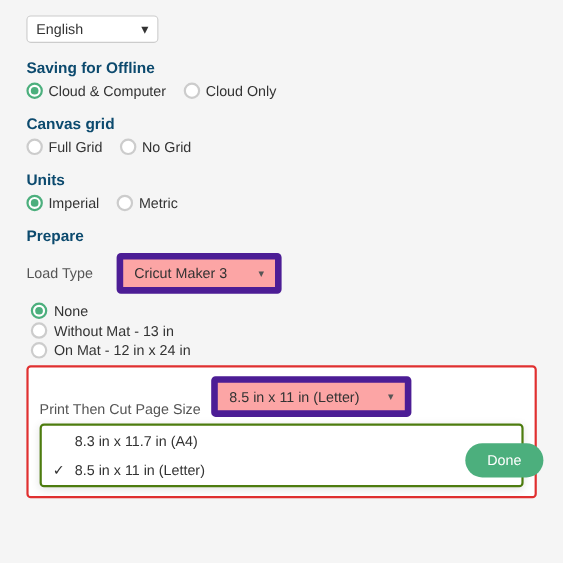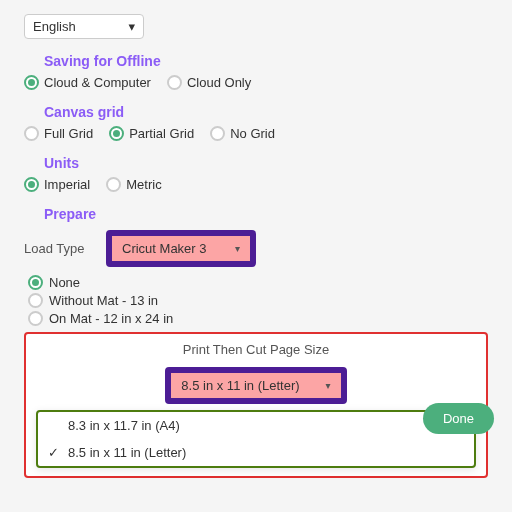--- a/index.html
+++ b/index.html
@@ -18,23 +18,22 @@
       background: #f5f5f5;
       padding: 14px 24px;
       position: relative;
     }
     .section {
       margin-bottom: 14px;
     }
     .section-title {
       font-size: 14px;
       font-weight: 600;
-      color: #8b5cf6;
+      color: #0c4a6e;
       margin-bottom: 6px;
-      margin-left: 20px;
     }
     .radio-group {
       display: flex;
       flex-direction: row;
       align-items: center;
       gap: 16px;
     }
     .radio-item {
       display: flex;
       align-items: center;
@@ -122,24 +121,23 @@
     .print-cut-section {
       border: 2px solid #e03030;
       border-radius: 4px;
       padding: 8px 10px;
       margin-top: 6px;
       background: #fff;
       position: relative;
     }
     .print-cut-row {
       display: flex;
-      align-items: center;
+      align-items: flex-end;
       gap: 10px;
       margin-bottom: 6px;
-      flex-direction: column;
     }
     .print-cut-label {
       font-size: 13px;
       color: #555;
       white-space: nowrap;
     }
     .dropdown-options {
       background: #fff;
       border: 2px solid #4d7c0f;
       border-radius: 4px;
@@ -200,24 +198,20 @@
   </div>
 
   <div class="section">
     <div class="section-title">Canvas grid</div>
     <div class="radio-group">
       <div class="radio-item">
         <div class="radio-circle"></div>
         <span class="radio-label">Full Grid</span>
       </div>
       <div class="radio-item">
-        <div class="radio-circle checked"></div>
-        <span class="radio-label">Partial Grid</span>
-      </div>
-      <div class="radio-item">
         <div class="radio-circle"></div>
         <span class="radio-label">No Grid</span>
       </div>
     </div>
   </div>
 
   <div class="section">
     <div class="section-title">Units</div>
     <div class="radio-group">
       <div class="radio-item">

